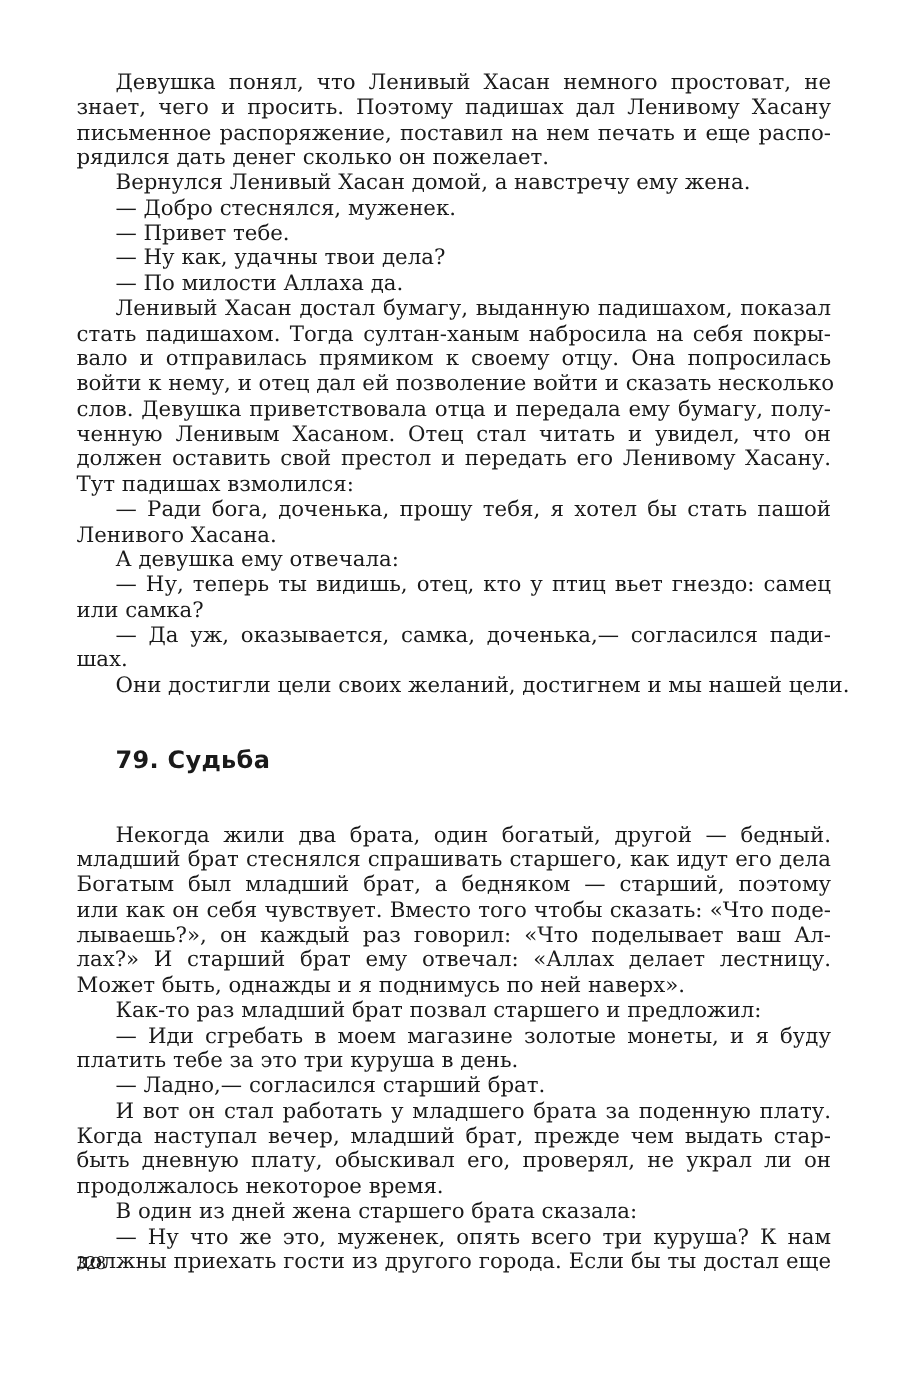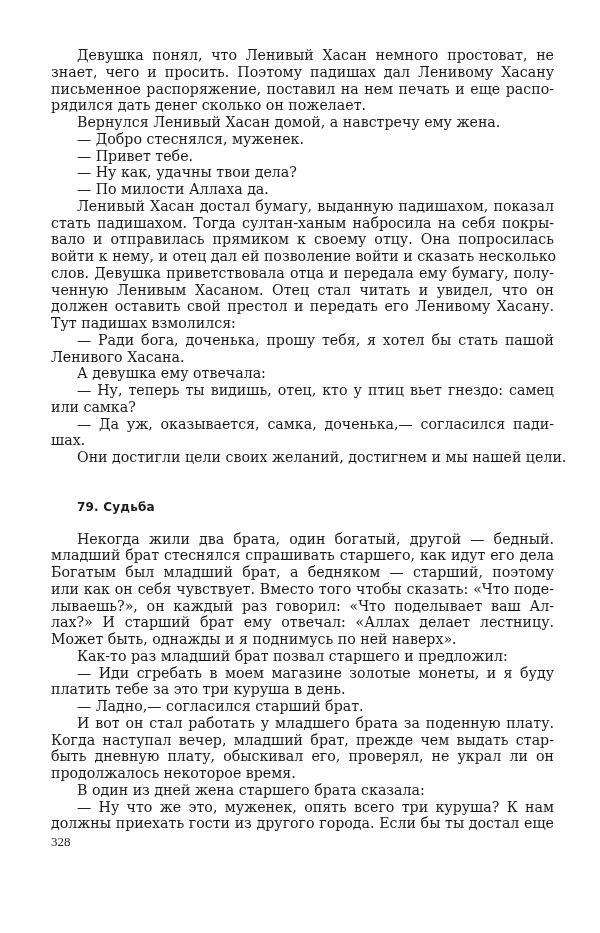--- a/index.html
+++ b/index.html
@@ -27,25 +27,25 @@
     text-align: justify;
     text-align-last: justify;
     height: 16.75px;
     overflow: visible;
   }
   .line.last { text-align-last: left; }
   .line.indent { padding-left: 26px; }
   .heading {
     font-family: "DejaVu Sans", sans-serif;
     font-weight: bold;
-    font-size: 12px;
+    font-size: 16px;
     height: 16.75px;
     padding-left: 26px;
     margin-top: 33px;
-    margin-bottom: 15px;
+    margin-bottom: 33px;
     letter-spacing: 0.2px;
   }
   .page-number {
     position: absolute;
     left: 51px;
     top: 834px;
     font-family: Liberation Serif, serif;
     font-size: 13px;
   }
 </style>

